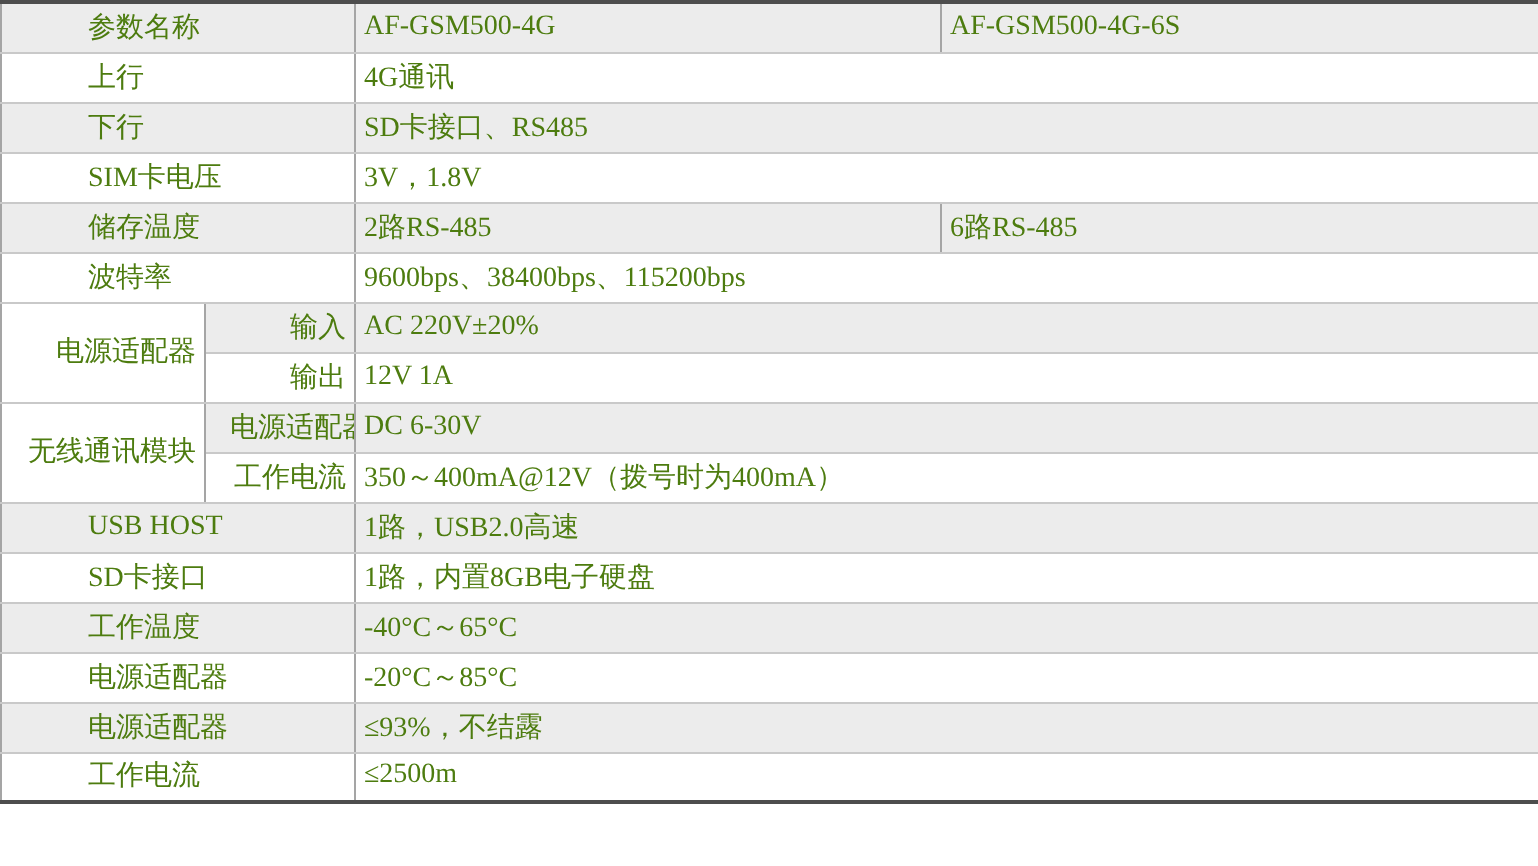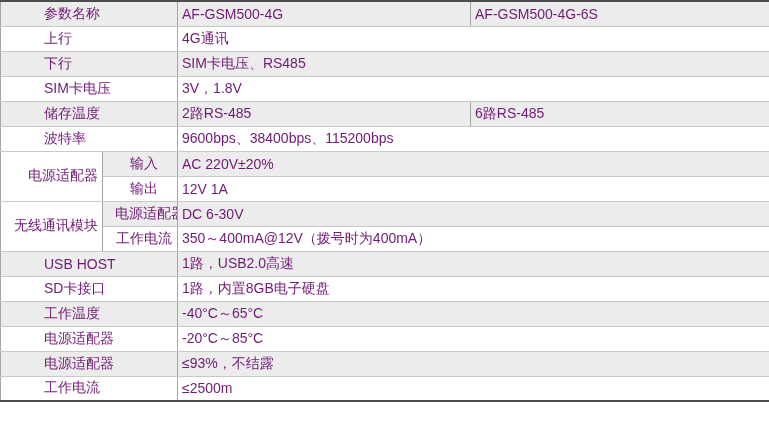--- a/index.html
+++ b/index.html
@@ -1,40 +1,40 @@
 <!DOCTYPE html>
 <html><head>
 <meta charset="utf-8">
 <style>
   * { box-sizing: border-box; }
   html, body { margin: 0; padding: 0; background: #ffffff; }
   .spec-table {
     width: 769px;
     table-layout: fixed;
     border-collapse: collapse;
-    font-family: Liberation Sans, sans-serif;
+    font-family: Liberation Serif, serif;
     font-size: 14px;
-    color: #701a75;
+    color: #4d7c0f;
     border-top: 2px solid #4d4d4d;
     border-bottom: 2px solid #4d4d4d;
   }
   .spec-table td {
     height: 25px;
     padding: 0 4px;
     border-top: 1px solid #c9c9c9;
     border-bottom: 1px solid #c9c9c9;
     border-left: 1px solid #a5a5a5;
     border-right: 1px solid #a5a5a5;
     white-space: nowrap;
     overflow: hidden;
     background: #ffffff;
   }
   .spec-table tr.gray td { background: #ececec; }
   .spec-table td.label { text-align: left; padding-left: 43px; }
-  .spec-table td.sub   { text-align: center; padding-left: 12px; }
+  .spec-table td.sub   { text-align: right; padding-left: 12px; }
   .spec-table td.group { text-align: right; background: #ffffff !important; }
   .spec-table td.val   { text-align: left; }
 </style>
 </head>
 <body>
 
 <table class="spec-table">
   <colgroup>
     <col style="width:102px">
       <col style="width:75px">
@@ -46,21 +46,21 @@
       <td colspan="2" class="label">参数名称</td>
       <td class="val">AF-GSM500-4G</td>
       <td class="val">AF-GSM500-4G-6S</td>
     </tr>
     <tr>
       <td colspan="2" class="label">上行</td>
       <td colspan="2" class="val">4G通讯</td>
     </tr>
     <tr class="gray">
       <td colspan="2" class="label">下行</td>
-      <td colspan="2" class="val">SIM卡电压、RS485</td>
+      <td colspan="2" class="val">SD卡接口、RS485</td>
     </tr>
     <tr>
       <td colspan="2" class="label">SIM卡电压</td>
       <td colspan="2" class="val">3V，1.8V</td>
     </tr>
     <tr class="gray">
       <td colspan="2" class="label">储存温度</td>
       <td class="val">2路RS-485</td>
       <td class="val">6路RS-485</td>
     </tr>

